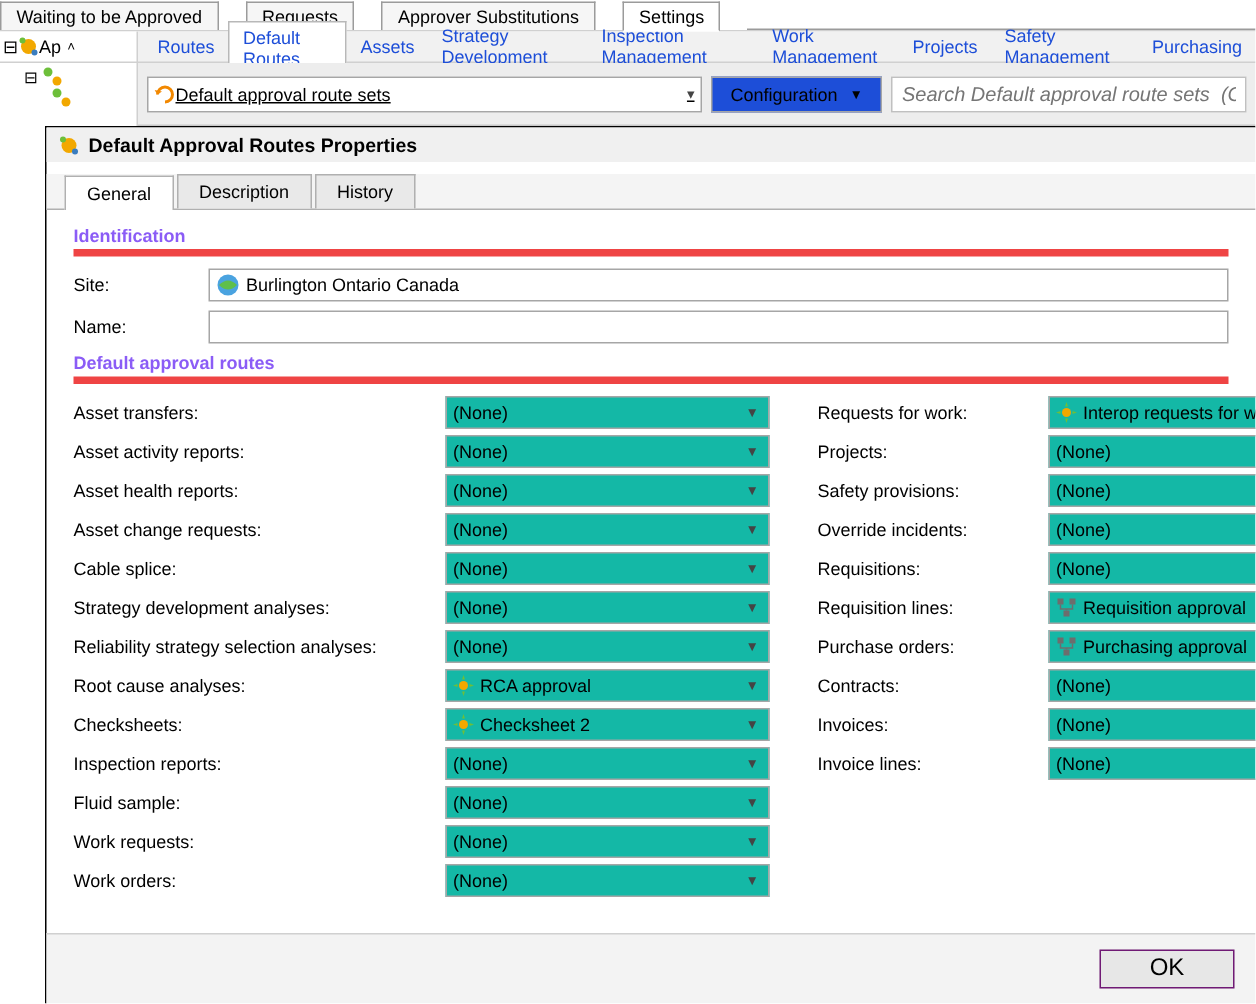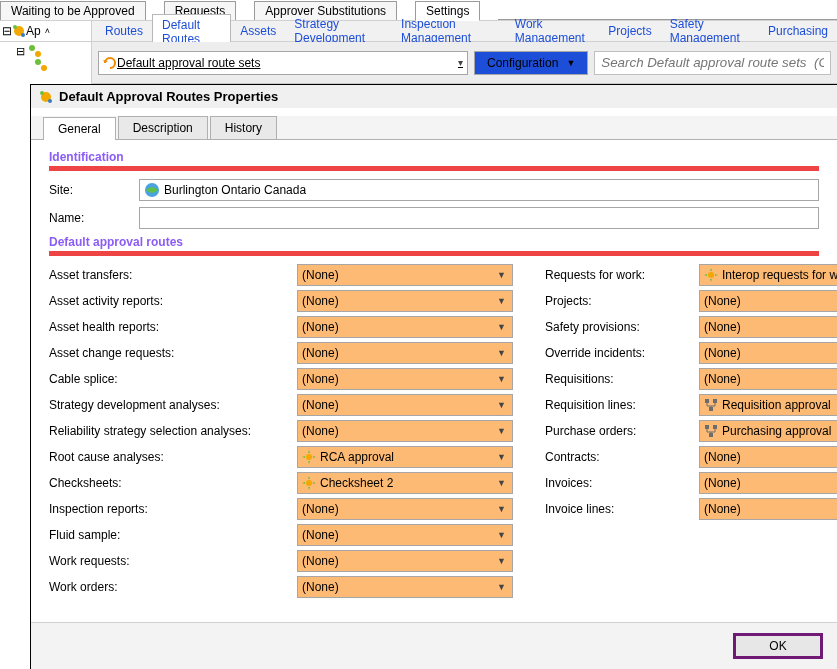--- a/index.html
+++ b/index.html
@@ -210,21 +210,21 @@
     gap:4px;
     background:#fff;
   }
   .combo {
     border:1px solid #a6a6a6;
     height:22px;
     display:flex;
     align-items:center;
     padding:0 4px;
     gap:4px;
-    background:#fdba74;
+    background:#14b8a6;
     cursor:pointer;
     font-size:12px;
   }
   .combo .txt { flex:1; white-space:nowrap; overflow:hidden; }
   .combo .chev { font-size:9px; color:#444; padding-right:2px; }
   .two-col {
     display:grid;
     grid-template-columns: 248px 216px 32px 154px 1fr;
     row-gap:4px;
     align-items:center;
@@ -236,24 +236,24 @@
     justify-content:flex-end;
     padding:10px 14px;
     gap:10px;
     border-top:1px solid #d0d0d0;
     background:#f3f3f3;
   }
   .dlg-footer button {
     min-width:90px;
     height:26px;
     background:#e7e7e7;
-    border:3px solid #701a75;
+    border:1px solid #701a75;
     cursor:pointer;
     font-family:inherit;
-    font-size:12px;
+    font-size:16px;
   }
   .ic {
     width:14px; height:14px; display:inline-block;
   }
   .icon-globe { width:16px; height:16px; }
 </style>
 </head>
 <body>
 
 <div class="top-tabs">

